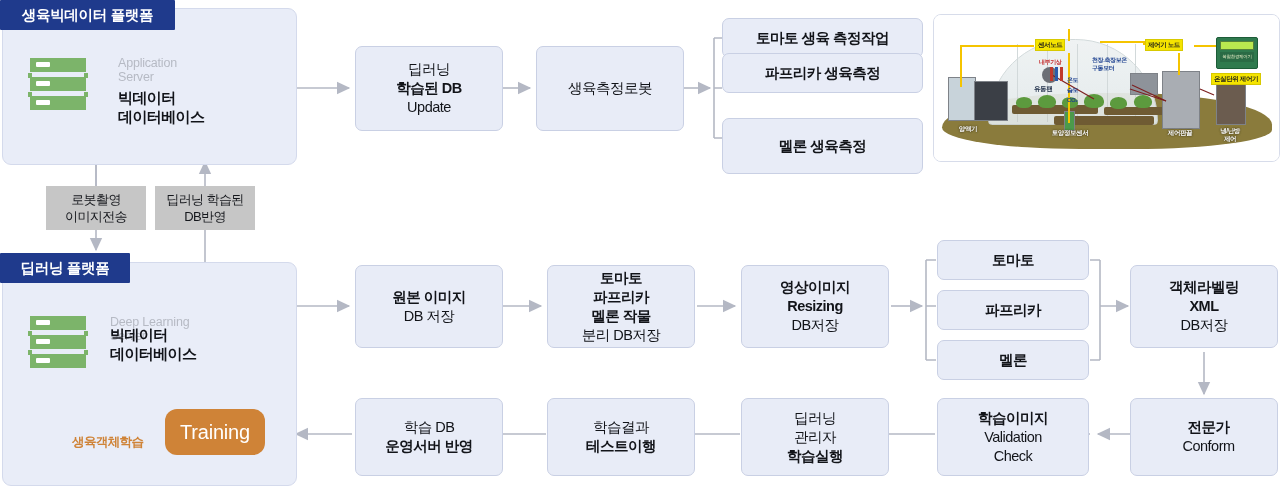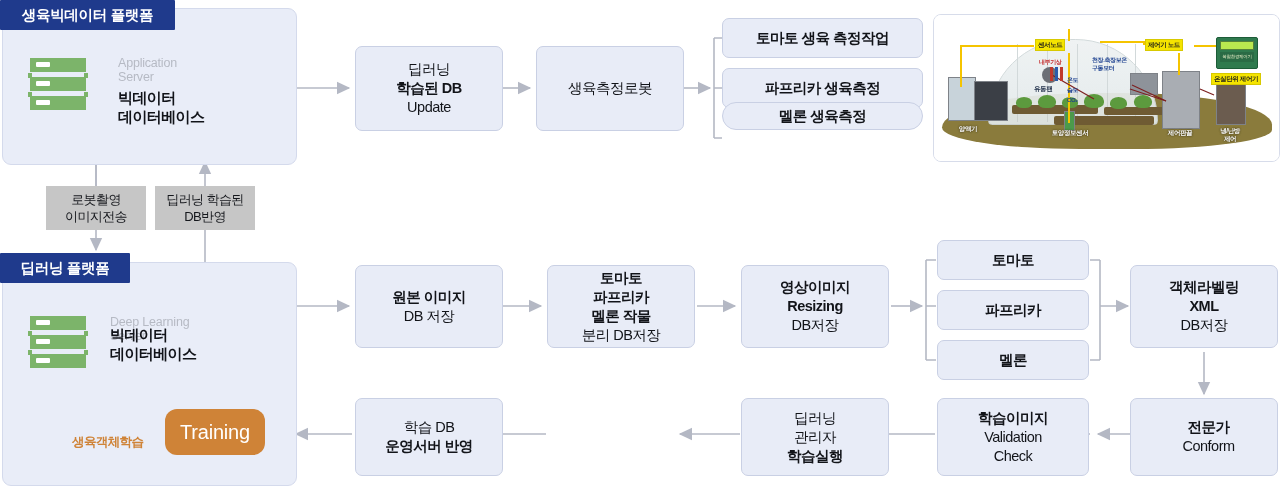--- a/index.html
+++ b/index.html
@@ -259,24 +259,24 @@
 
   <div class="node" style="left:536px;top:46px;width:148px;height:85px;">
     <div>
       <span class="ln r">생육측정로봇</span>
     </div>
   </div>
 
   <div class="node" style="left:722px;top:18px;width:201px;height:40px;">
     <span class="ln b">토마토 생육 측정작업</span>
   </div>
-  <div class="node" style="left:722px;top:68px;width:201px;height:40px;">
+  <div class="node" style="left:722px;top:53px;width:201px;height:40px;">
     <span class="ln b">파프리카 생육측정</span>
   </div>
-  <div class="node" style="left:722px;top:102px;width:201px;height:28px;border-radius:15px;">
+  <div class="node" style="left:722px;top:118px;width:201px;height:56px;">
     <span class="ln b">멜론 생육측정</span>
   </div>
 
   <div class="photo" style="left:933px;top:14px;width:345px;height:146px;">
     <div class="gh-sky"></div>
     <div class="gh-ground"></div>
 
     <div class="gh-house">
       <div class="gh-rib" style="left:28px;"></div>
       <div class="gh-rib" style="left:58px;"></div>
@@ -406,20 +406,26 @@
   </div>
 
   <div class="node" style="left:741px;top:398px;width:148px;height:78px;">
     <div>
       <span class="ln r">딥러닝</span>
       <span class="ln r">관리자</span>
       <span class="ln b">학습실행</span>
     </div>
   </div>
 
+  <div class="node" style="left:547px;top:398px;width:148px;height:78px;">
+    <div>
+      <span class="ln r">학습결과</span>
+      <span class="ln b">테스트이행</span>
+    </div>
+  </div>
 
   <div class="node" style="left:355px;top:398px;width:148px;height:78px;">
     <div>
       <span class="ln r">학습 DB</span>
       <span class="ln b">운영서버 반영</span>
     </div>
   </div>
 
 </div>
 

